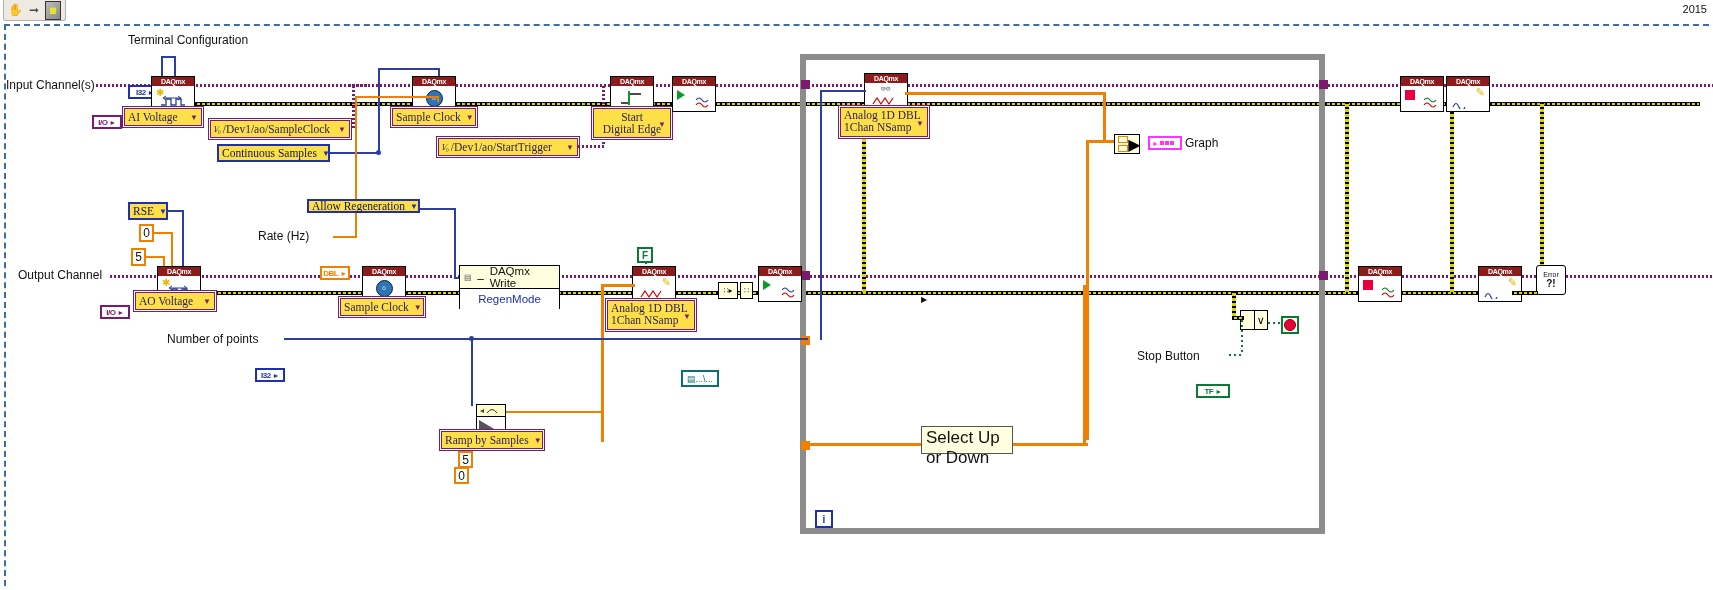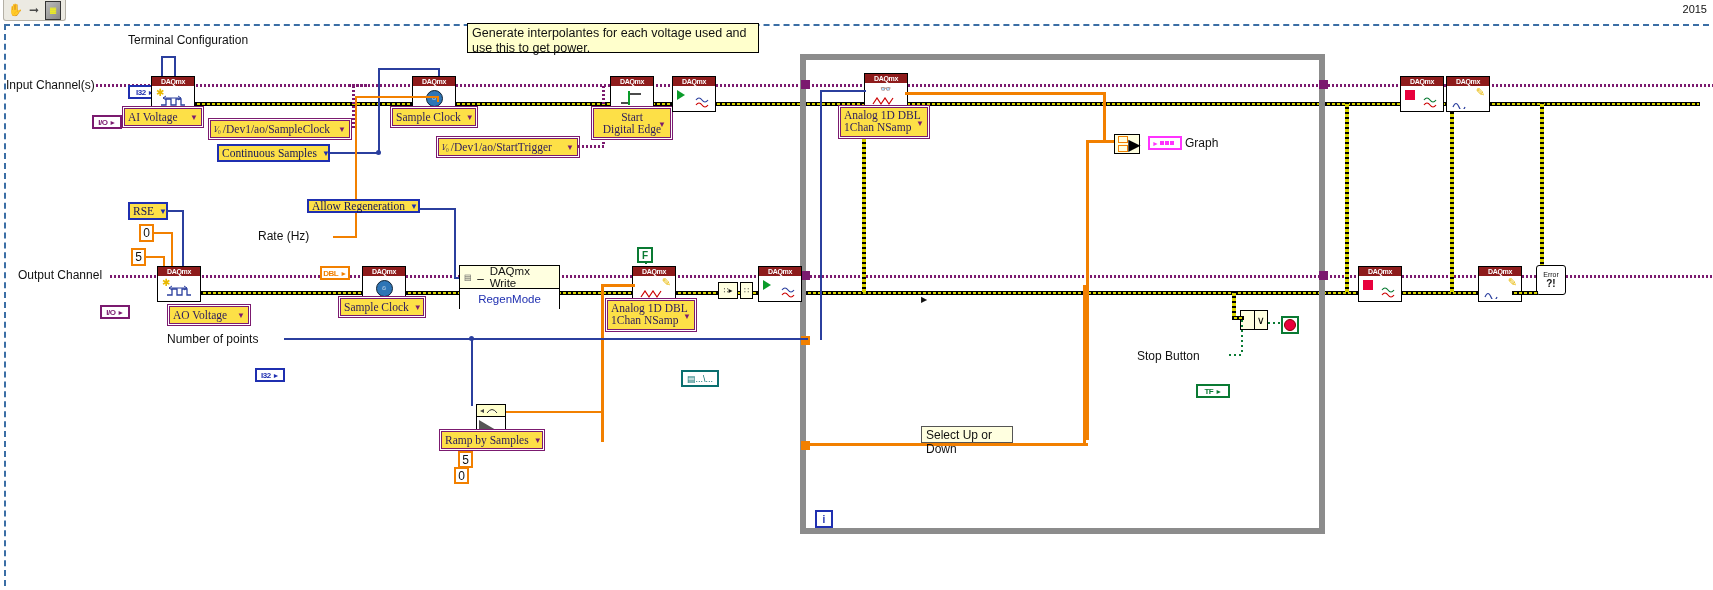--- a/index.html
+++ b/index.html
@@ -256,21 +256,20 @@
     <div class="cap">DAQmx</div>
     <div class="body">
       <span class="g-play" style="position:absolute;left:4px;top:4px;"></span>
       <svg width="18" height="13" style="position:absolute;right:2px;bottom:2px;">
         <path d="M1 5 q3 -4 6 0 t6 0" stroke="#2b3f9e" fill="none" stroke-width="1.2"></path>
         <path d="M1 10 q3 -4 6 0 t6 0" stroke="#c00" fill="none" stroke-width="1.2"></path>
       </svg>
     </div>
   </div>
 
-  <div class="comment" style="left:467px;top:23px;width:292px;height:30px;">Generate interpolantes for each voltage used and use this to get power.</div>
 
   <div class="loop" style="left:800px;top:54px;width:525px;height:480px;"></div>
   <div class="loop-i" style="left:815px;top:510px;">i</div>
   <div class="tunnel" style="left:801px;top:80px;"></div>
   <div class="tunnel" style="left:1319px;top:80px;"></div>
   <div class="tunnel" style="left:801px;top:271px;"></div>
   <div class="tunnel" style="left:1319px;top:271px;"></div>
   <div class="tunnel orange" style="left:801px;top:336px;"></div>
   <div class="tunnel orange" style="left:801px;top:441px;"></div>
 
@@ -306,21 +305,21 @@
     <div style="width:9px;display:flex;align-items:center;justify-content:center;">▶</div>
   </div>
   <div class="graph-term" style="left:1148px;top:136px;width:34px;">
     <span style="font-size:7px;color:#ff33ff;">►</span>
     <span class="px"></span>
     <span class="px"></span>
     <span class="px"></span>
   </div>
   <div class="label" style="left:1185px;top:136px;font-size:12px;">Graph</div>
 
-  <div class="freelabel" style="left:921px;top:426px;width:92px;height:17px;font-size:12px;">Select Up or Down</div>
+  <div class="freelabel" style="left:921px;top:426px;width:92px;height:28px;font-size:17px;">Select Up or Down</div>
 
   <div class="w v3 wire-orange" style="left:1083px;top:285px;height:158px;"></div>
 
   <div class="combo blue" style="left:128px;top:202px;width:40px;height:18px;">
     <span>RSE</span>
     <span class="caret">▼</span>
   </div>
   <div class="w v wire-blue" style="left:182px;top:210px;height:58px;"></div>
   <div class="w h wire-blue" style="left:166px;top:210px;width:18px;"></div>
 
@@ -341,21 +340,21 @@
   <div class="daq" style="left:157px;top:266px;">
     <div class="cap">DAQmx</div>
     <div class="body">
       <span class="g-star" style="position:absolute;left:4px;top:2px;">✱</span>
       <svg width="26" height="14" style="position:absolute;left:8px;bottom:1px;">
         <path d="M1 10 h5 v-6 h5 v6 h5 v-6 h5 v6 h4" stroke="#2b3f9e" fill="none" stroke-width="1.3"></path>
         <path d="M3 3 h18 M3 3 l3 -2 M3 3 l3 2 M21 3 l-3 -2 M21 3 l-3 2" stroke="#2b3f9e" fill="none" stroke-width="1"></path>
       </svg>
     </div>
   </div>
-  <div class="combo purple" style="left:135px;top:306px;width:80px;height:18px;margin-left:34px;">
+  <div class="combo purple" style="left:135px;top:292px;width:80px;height:18px;">
     <span>AO Voltage</span>
     <span class="caret">▼</span>
   </div>
 
   <div class="label" style="left:258px;top:229px;">Rate (Hz)</div>
   <div class="term dbl" style="left:320px;top:230px;width:30px;height:14px;">
     <span>DBL</span>
     <span class="arr">►</span>
   </div>
   <div class="w h wire-orange" style="left:333px;top:236px;width:24px;"></div>

